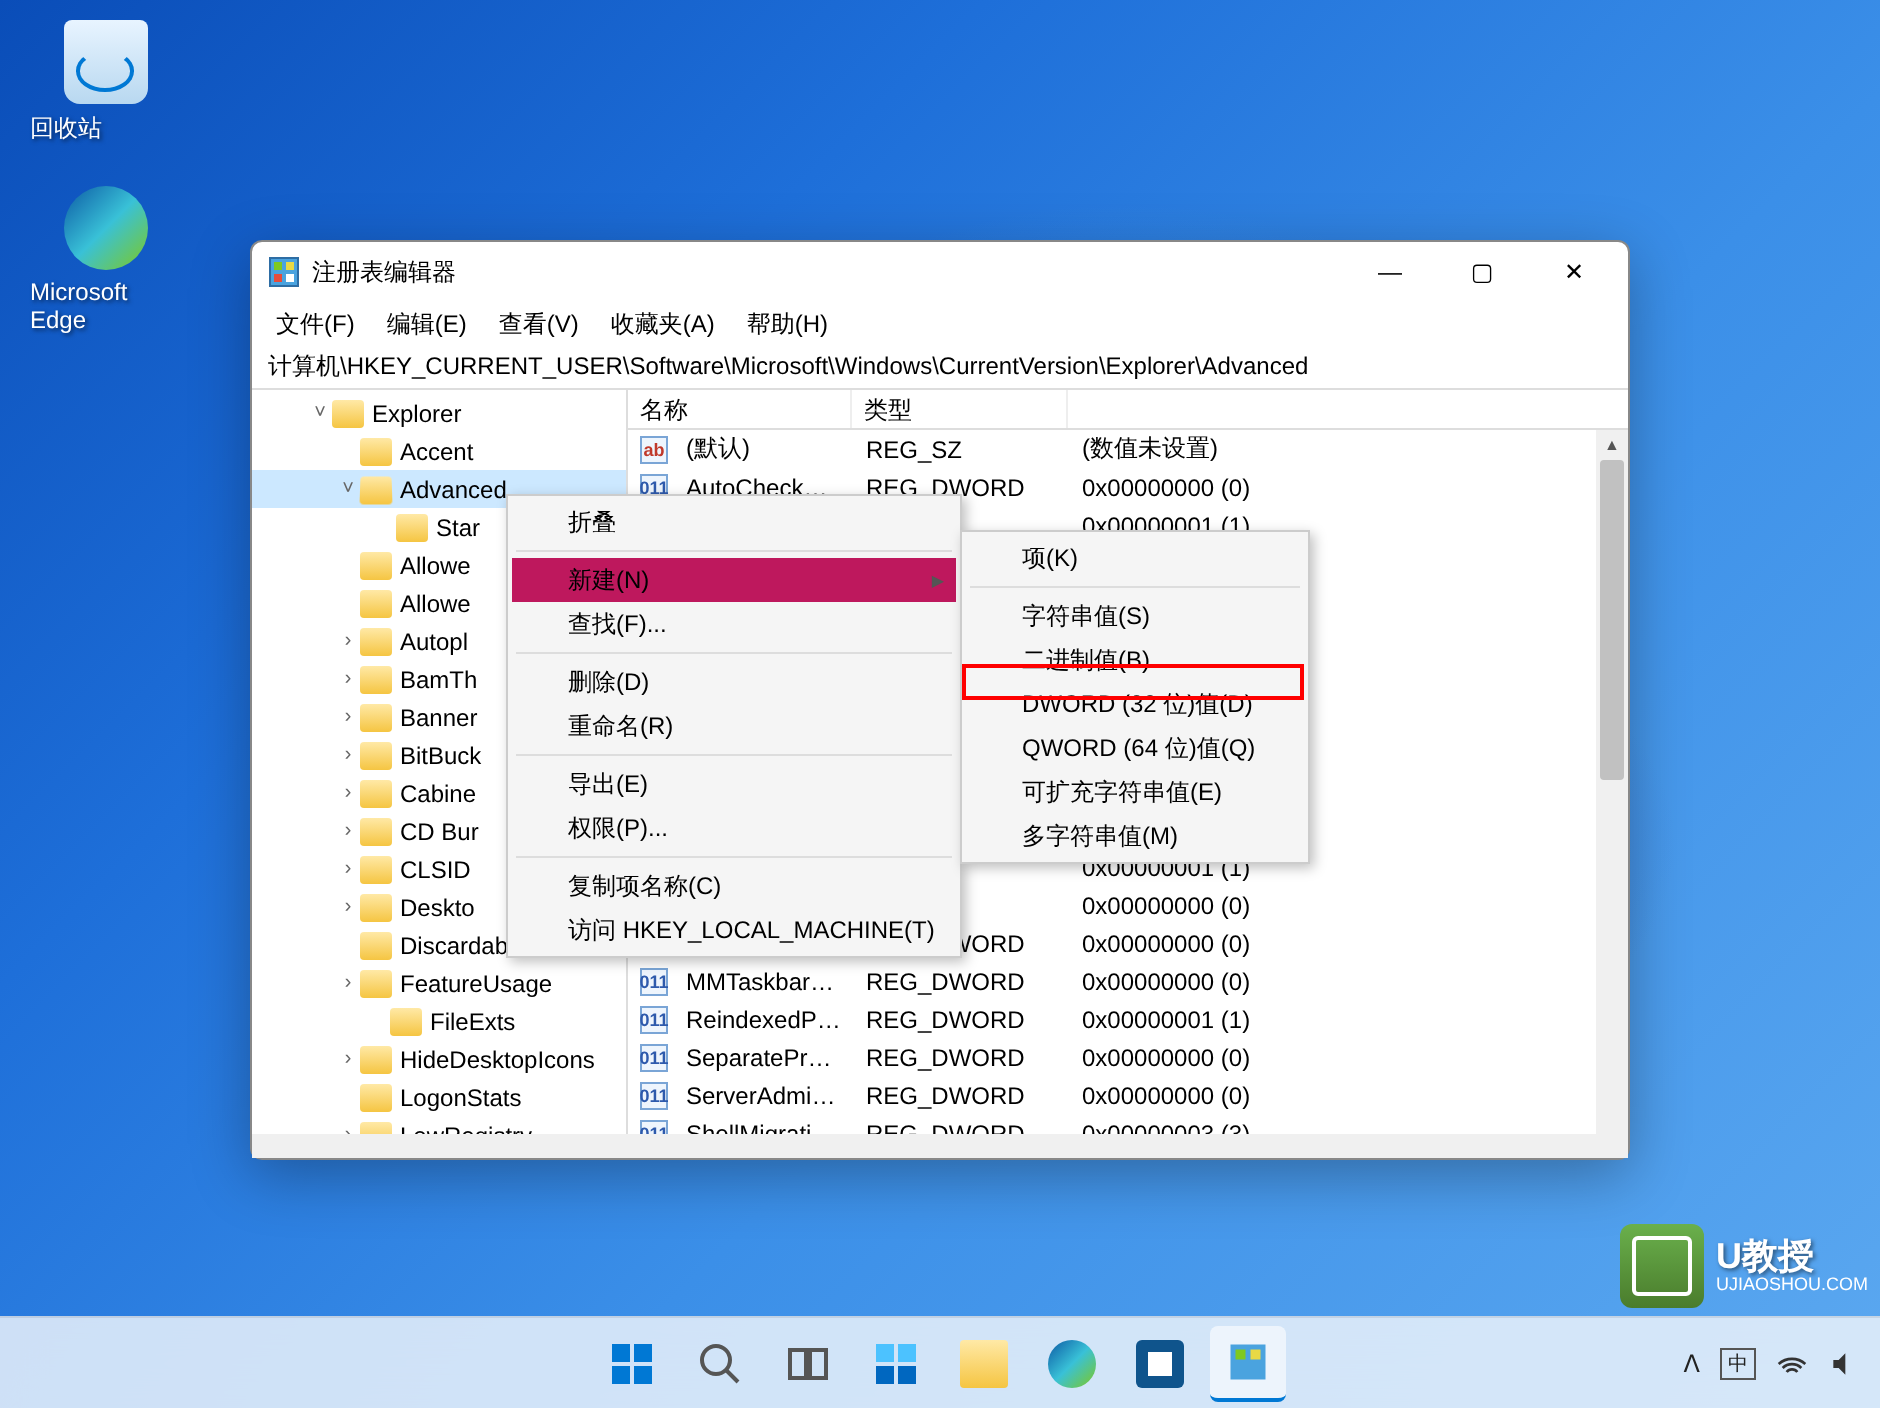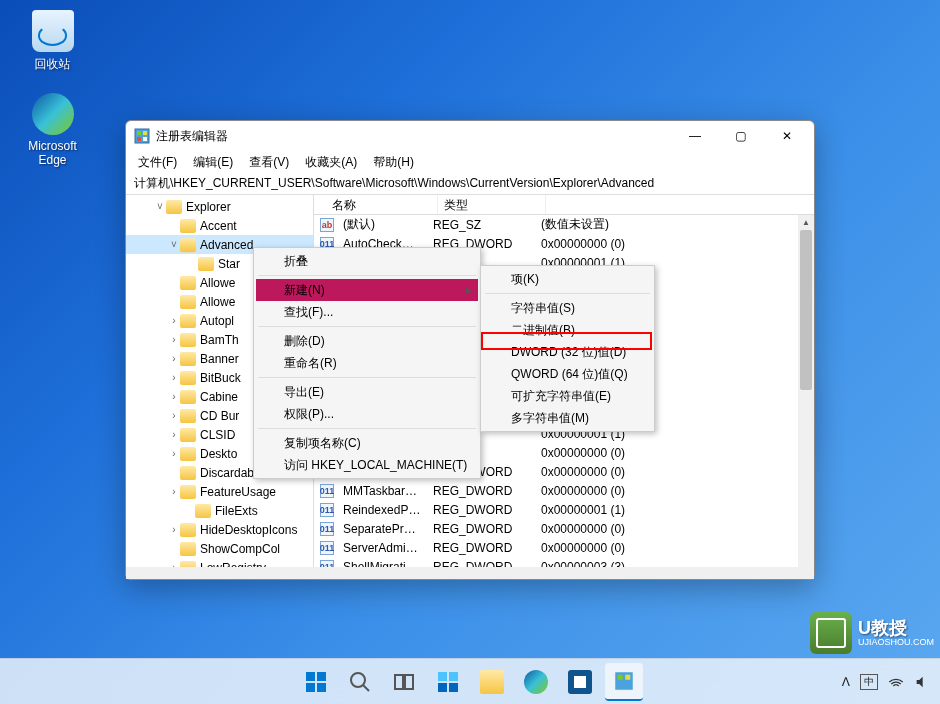--- a/index.html
+++ b/index.html
@@ -1,20 +1,20 @@
 <!DOCTYPE html>
 <html><head>
 <meta charset="utf-8">
 <style>
 * { box-sizing: border-box; margin: 0; padding: 0; font-family: "Segoe UI", "Microsoft YaHei", sans-serif; }
 body { width: 940px; height: 704px; overflow: hidden; position: relative; background: linear-gradient(135deg, #0a4db8 0%, #1e6fd9 30%, #3b8fe8 60%, #5ba8f0 100%); }
 .wallpaper-swirl { position: absolute; inset: 0; background: radial-gradient(ellipse 400px 300px at 60% 40%, rgba(120,200,255,0.4) 0%, transparent 60%), radial-gradient(ellipse 300px 200px at 70% 60%, rgba(50,100,200,0.8) 0%, transparent 60%); }
 
 .desktop-icons { position: absolute; top: 10px; left: 15px; }
-.desktop-icon { width: 75px; text-align: center; margin-bottom: 20px; cursor: pointer; }
+.desktop-icon { width: 75px; text-align: left; margin-bottom: 20px; cursor: pointer; }
 .desktop-icon .icon { width: 42px; height: 42px; margin: 0 auto 4px; }
 .desktop-icon .label { color: #fff; font-size: 12px; text-shadow: 1px 1px 2px rgba(0,0,0,0.6); }
 
 .recycle-bin-icon { background: linear-gradient(#e8f4ff, #b8d8f0); border-radius: 4px 4px 8px 8px; position: relative; }
 .recycle-bin-icon::before { content:""; position:absolute; top:35%; left:15%; right:15%; bottom:15%; border: 2px solid #0078d4; border-radius:50%; border-top-color:transparent; }
 .edge-icon { background: linear-gradient(135deg, #0c59a4 0%, #39c1d7 50%, #7fc91f 100%); border-radius: 50%; }
 
 .window { position: absolute; top: 120px; left: 125px; width: 690px; height: 460px; background: #fff; border: 1px solid #888; box-shadow: 0 8px 30px rgba(0,0,0,0.3); border-radius: 6px; display: flex; flex-direction: column; }
 .titlebar { height: 30px; display: flex; align-items: center; padding: 0 4px 0 8px; }
 .titlebar .app-icon { width: 16px; height: 16px; margin-right: 6px; }
@@ -28,21 +28,21 @@
 
 .body { flex: 1; display: flex; overflow: hidden; }
 .tree { width: 188px; border-right: 1px solid #ddd; font-size: 12px; overflow: hidden; padding-top: 2px; position: relative; }
 .tree-row { display: flex; align-items: center; height: 19px; white-space: nowrap; }
 .tree-row .exp { width: 12px; text-align: center; color: #666; font-size: 10px; cursor: pointer; }
 .tree-row .folder { width: 16px; height: 14px; background: linear-gradient(#ffe9a6, #f5c542); border-radius: 2px; margin-right: 4px; flex-shrink: 0; }
 .tree-row.selected { background: #cce8ff; }
 .list { flex: 1; font-size: 12px; overflow: hidden; position: relative; }
 .list-header { display: flex; height: 20px; border-bottom: 1px solid #ddd; }
 .list-header .col { padding: 2px 6px; border-right: 1px solid #eee; }
-.col-name { width: 112px; margin-left: 12px; }
+.col-name { width: 112px; }
 .col-type { width: 108px; }
 .col-data { flex: 1; }
 .list-row { display: flex; height: 19px; align-items: center; }
 .list-row .cell { padding: 0 6px; white-space: nowrap; overflow: hidden; text-overflow: ellipsis; }
 .list-row .vicon { width: 14px; height: 14px; margin: 0 3px 0 6px; flex-shrink: 0; font-size: 9px; display: flex; align-items: center; justify-content: center; border: 1px solid #7aa5d6; background: #eef5fd; color: #c0392b; font-weight: bold; }
 .list-row .vicon.dw { color: #2e5aac; }
 .scrollbar-v { position: absolute; right: 0; top: 20px; bottom: 0; width: 16px; background: #f0f0f0; }
 .scrollbar-v .thumb { position: absolute; left: 2px; right: 2px; top: 15px; height: 160px; background: #c1c1c1; border-radius: 2px; }
 .scrollbar-v .arr { position: absolute; left: 0; right: 0; height: 15px; display: flex; align-items: center; justify-content: center; font-size: 8px; color: #555; }
 .scrollbar-h { position: absolute; left: 0; right: 0; bottom: 0; height: 16px; background: #f0f0f0; }
@@ -196,21 +196,21 @@
           <span>FileExts</span>
         </div>
         <div class="tree-row" style="padding-left: 42px;">
           <span class="exp">›</span>
           <span class="folder"></span>
           <span>HideDesktopIcons</span>
         </div>
         <div class="tree-row" style="padding-left: 42px;">
           <span class="exp"></span>
           <span class="folder"></span>
-          <span>ShowCompCol</span>
+          <span>LogonStats</span>
         </div>
         <div class="tree-row" style="padding-left: 42px;">
           <span class="exp">›</span>
           <span class="folder"></span>
           <span>LowRegistry</span>
         </div>
         <div class="tree-row" style="padding-left: 42px;"></div>
       </div>
     <div class="list">
       <div class="list-header">

